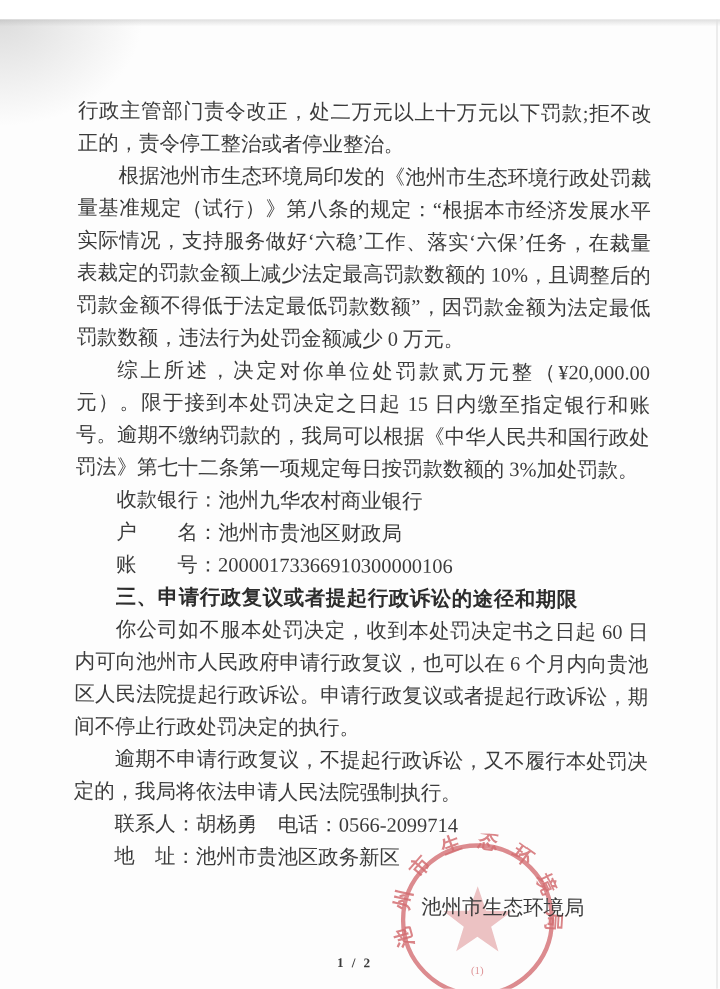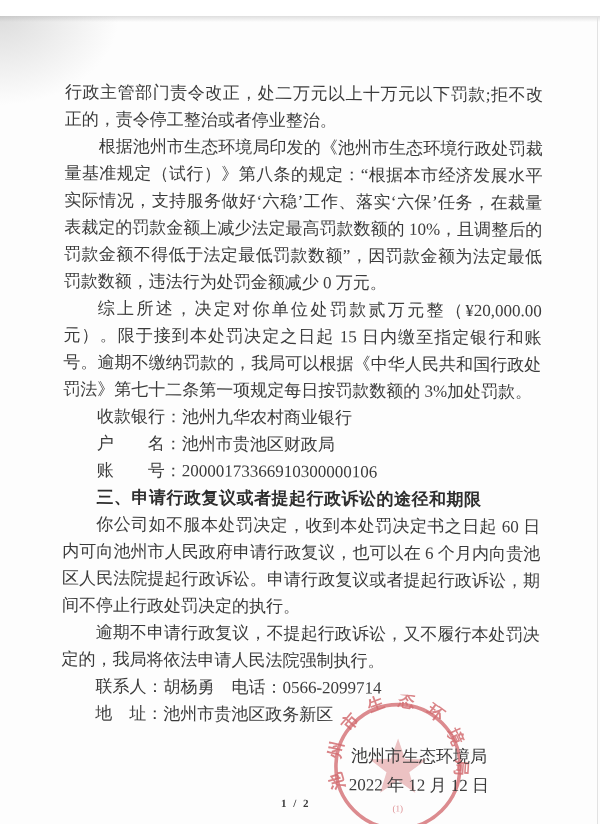--- a/index.html
+++ b/index.html
@@ -98,20 +98,19 @@
         <path d="M72,44 L79.1,64.3 L100.5,64.7 L83.4,77.7 L89.6,98.3 L72,86 L54.4,98.3 L60.6,77.7 L43.5,64.7 L64.9,64.3 Z" fill="#cd5a5f" opacity="0.42"></path>
         <text font-size="16.5" fill="#cd5a5f" opacity="0.85" font-family="Liberation Serif, DejaVu Serif, serif" font-weight="700">
           <textPath href="#sealArc" startOffset="8" textLength="218">池州市生态环境局</textPath>
         </text>
         <text x="72" y="117" text-anchor="middle" font-size="9" fill="#cd5a5f" opacity="0.75">(1)</text>
       </svg>
     </div>
 
     <div class="signblock">
       <div>池州市生态环境局</div>
-      <div>2022 年 12 月 12 日</div>
     </div>
 
     <div class="pagenum">1 / 2</div>
   </div>
 
   <div class="footer-strip"></div>
 </div>
 
 </body></html>

